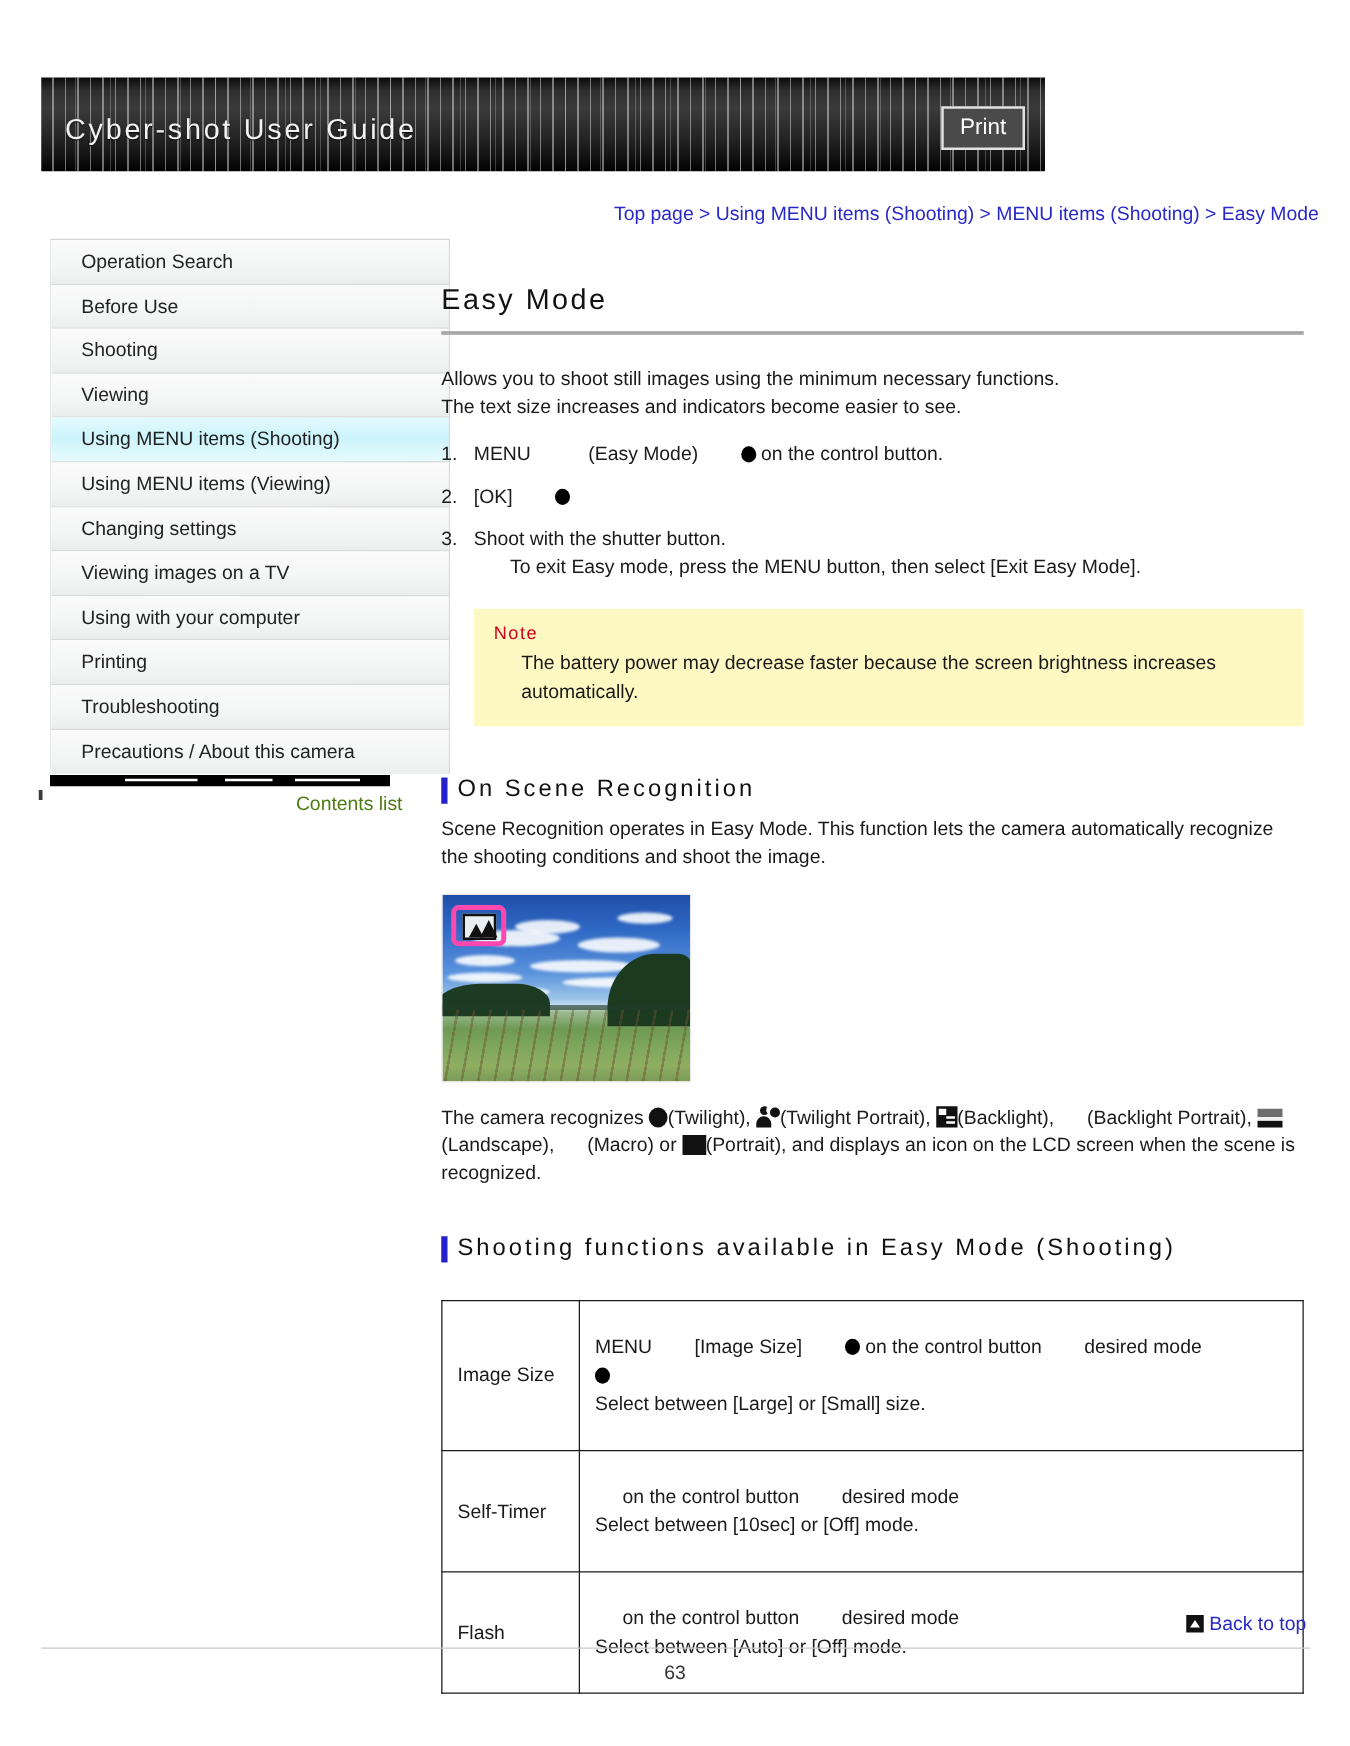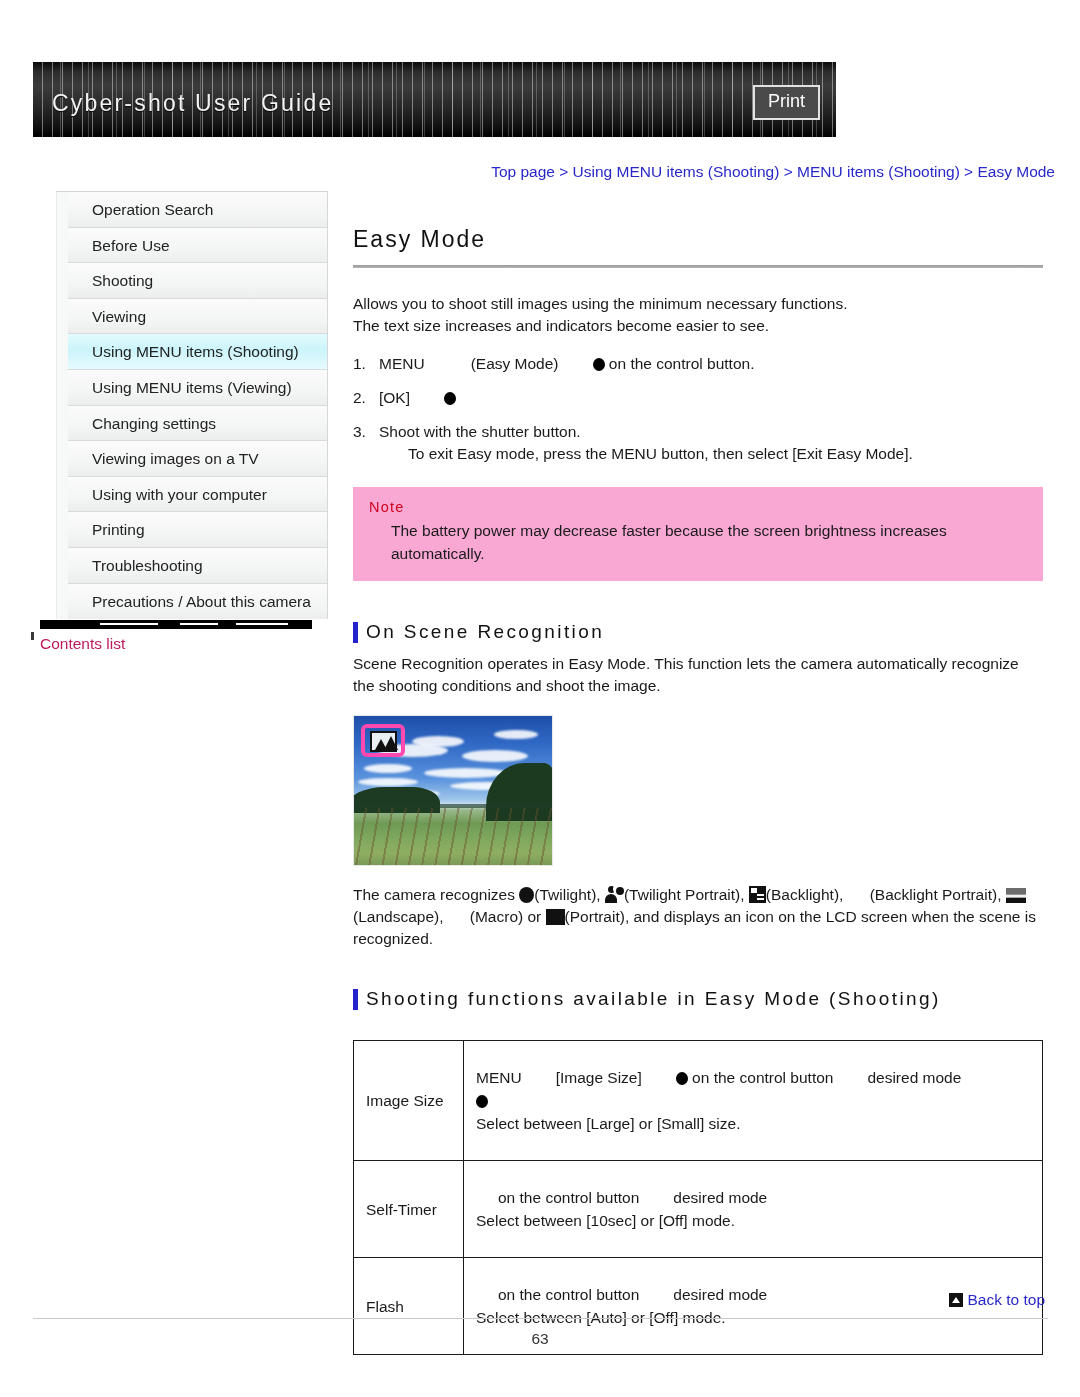--- a/index.html
+++ b/index.html
@@ -71,27 +71,26 @@
     position: absolute; left: 455px; top: 163px;
     width: 600px;
     color: #2828c8;
     font-size: 15.5px;
     text-align: right;
     white-space: nowrap;
   }
 
   
   .sidebar {
-    position: absolute; left: 56px; top: 191px;
-    width: 272px;
+    position: absolute; left: 40px; top: 191px;
+    width: 320px;
     background: linear-gradient(90deg,#f7f8f8 0%, #f2f3f3 55%, #e7e9e9 100%);
     border-top: 1px solid #d2d4d4;
     border-left: 1px solid #e9eaea;
     border-right: 1px solid #d6d8d8;
-    padding-left: 11px;
   }
   .side-item {
     position: relative;
     height: 35.6px;
     line-height: 35.6px;
     padding-left: 24px;
     font-size: 15.5px;
     color: #222;
     border-bottom: 1px solid #d9dbdb;
     background: linear-gradient(180deg,#fbfbfb 0%, #f4f5f5 60%, #eceded 100%);
@@ -107,21 +106,22 @@
     width: 272px; height: 9px;
     background: #000;
   }
   .sidebar-bottom i {
     position:absolute; top:3px; height:2px; background:#fff; display:block;
   }
   .sb-tick { position:absolute; left:31px; top:632px; width:3px; height:8px; background:#3a3a3a; }
   .contents-list {
     position: absolute; left: 40px; top: 635px;
     width: 282px;
-    color: #be185d;
+    text-align: right;
+    color: #4d7c0f;
     font-size: 15.5px;
     cursor: pointer;
   }
 
   
   .main { position: absolute; left: 353px; top: 226px; width: 690px; }
 
   .page-title {
     font-size: 23px;
     letter-spacing: 2px;
@@ -145,22 +145,23 @@
 
   .dot {
     display:inline-block; width:12px; height:13px;
     border-radius:50%; background:#000;
     vertical-align: -2px;
   }
 
   
   .note-box {
     margin-top: 22px;
-    background: #f9a8d4;
+    background: #fef9c3;
     padding: 12px 16px 16px 16px;
+    margin-left: 26px;
   }
   .note-label {
     color: #d0021b;
     font-size: 14.5px;
     letter-spacing: 1.2px;
     margin-bottom: 4px;
   }
   .note-text {
     font-size: 15.5px; line-height: 23px;
     padding-left: 22px;

